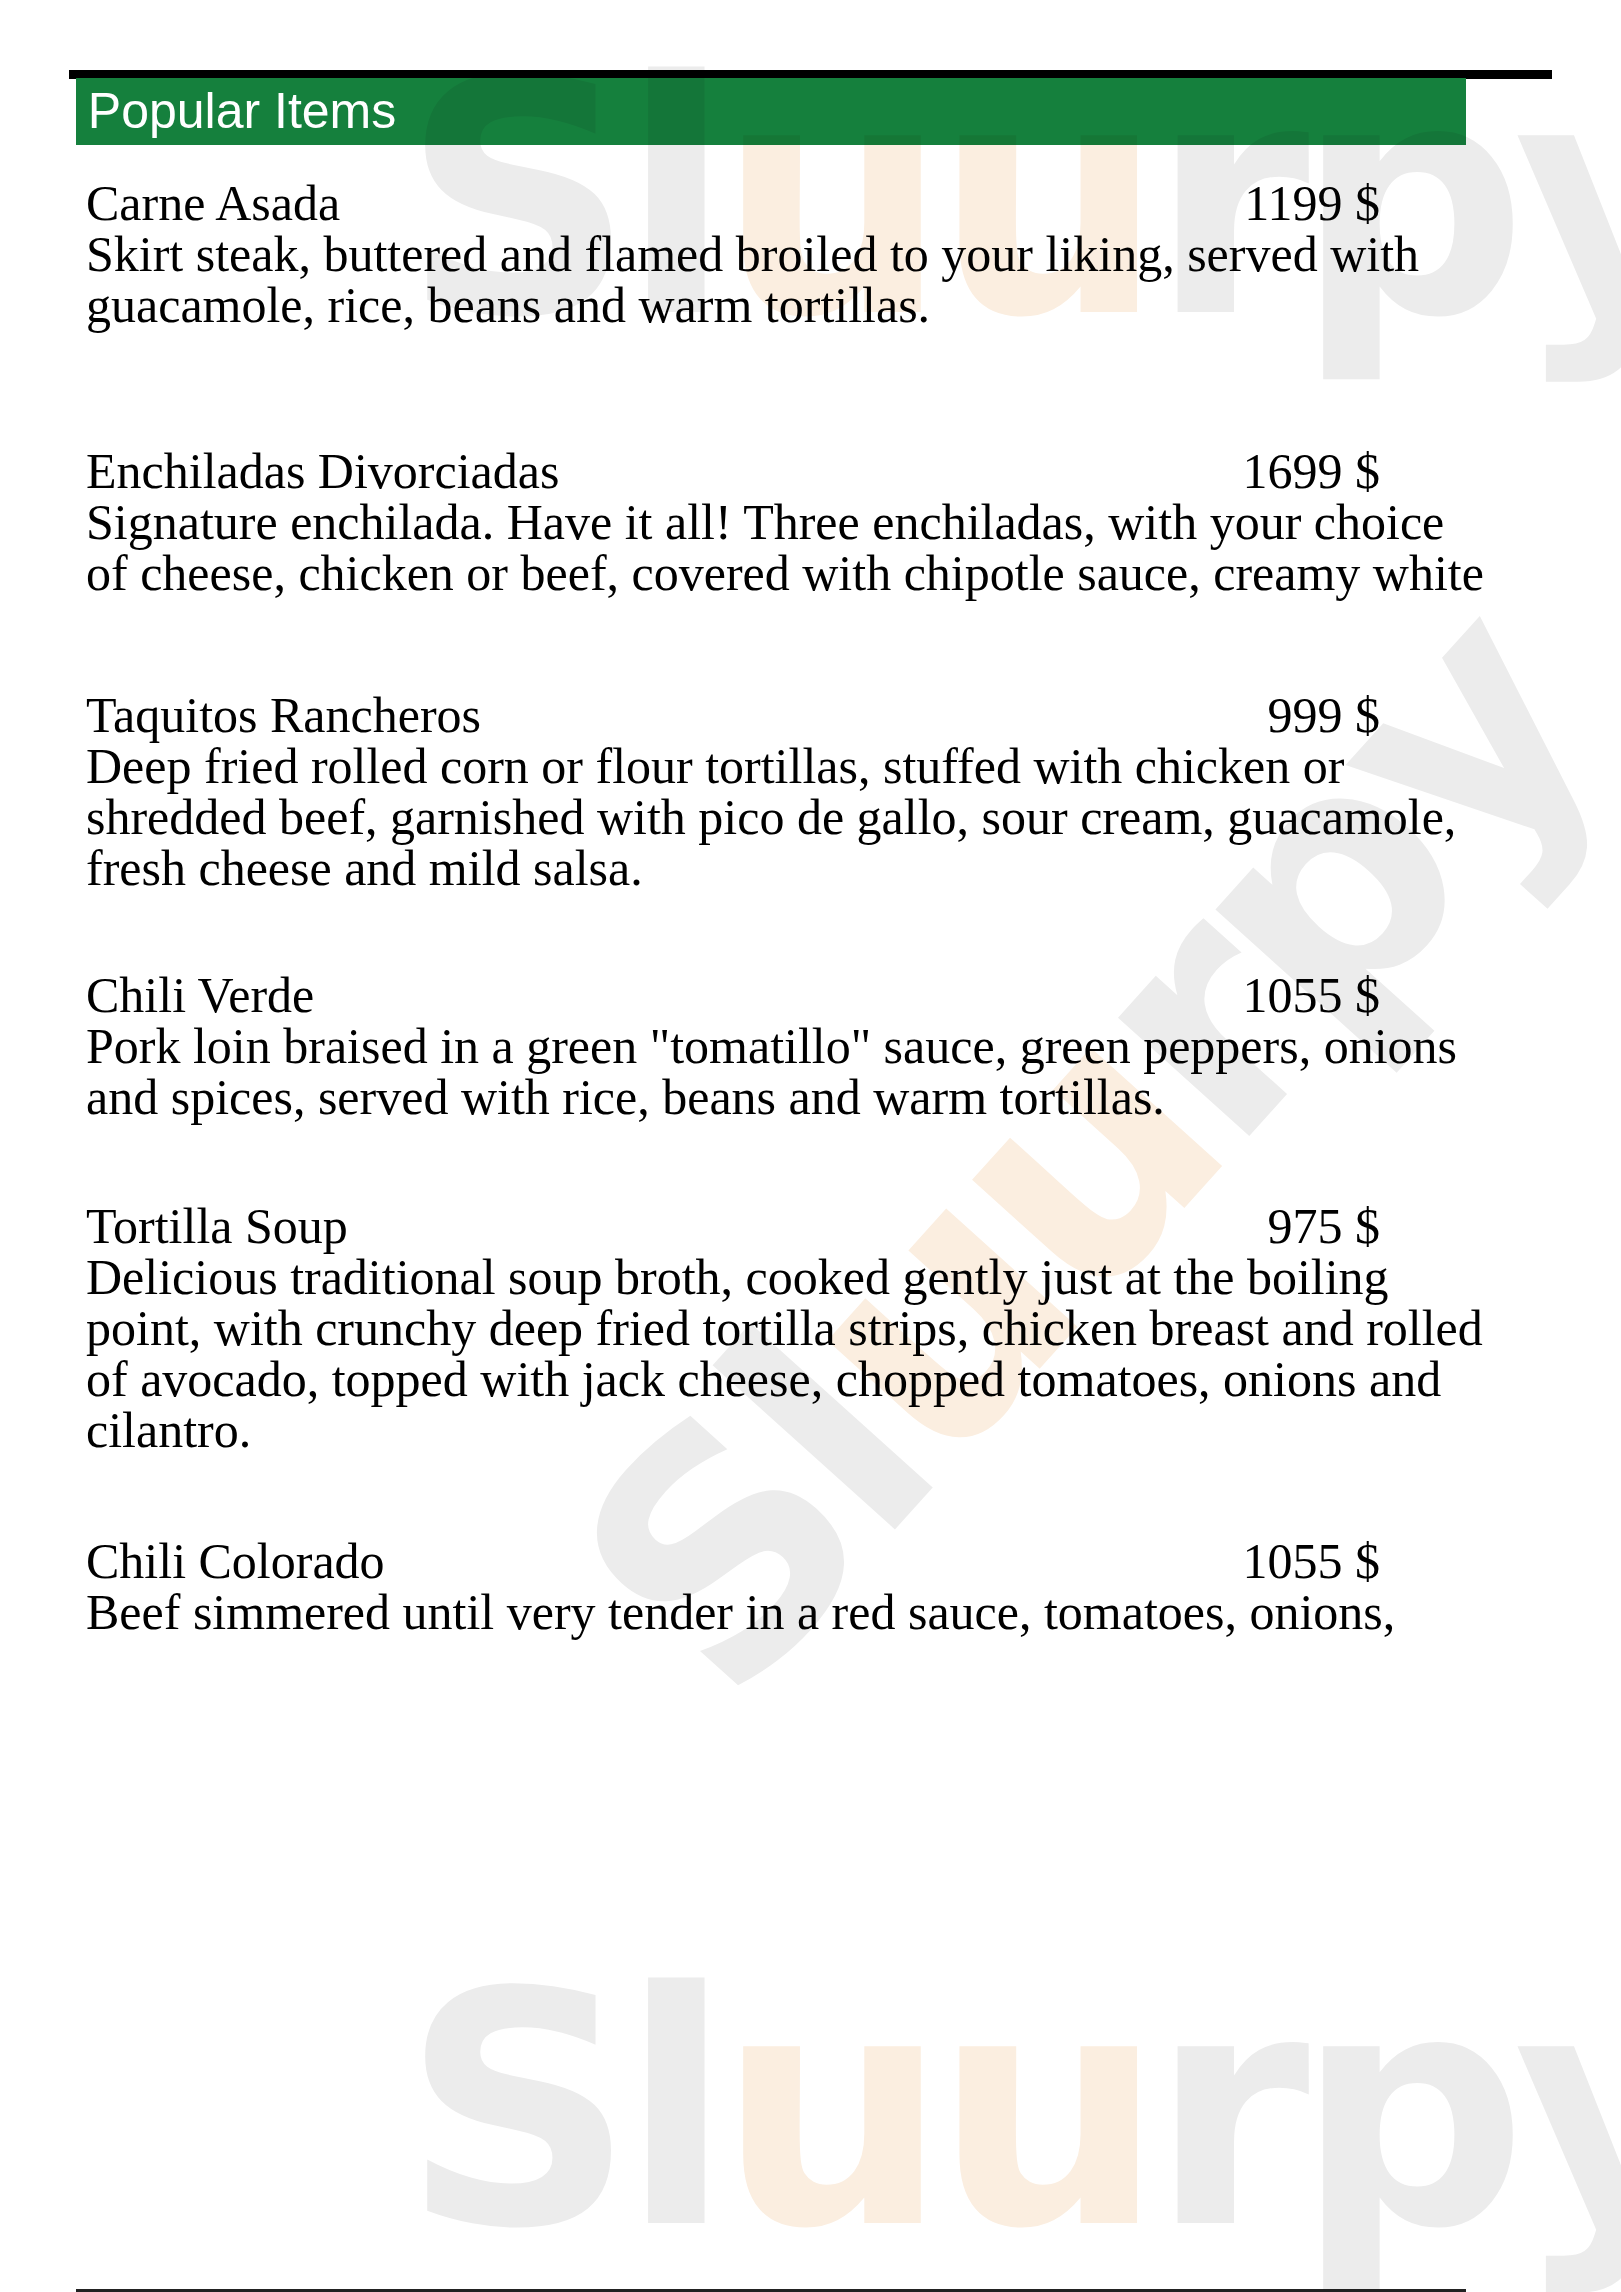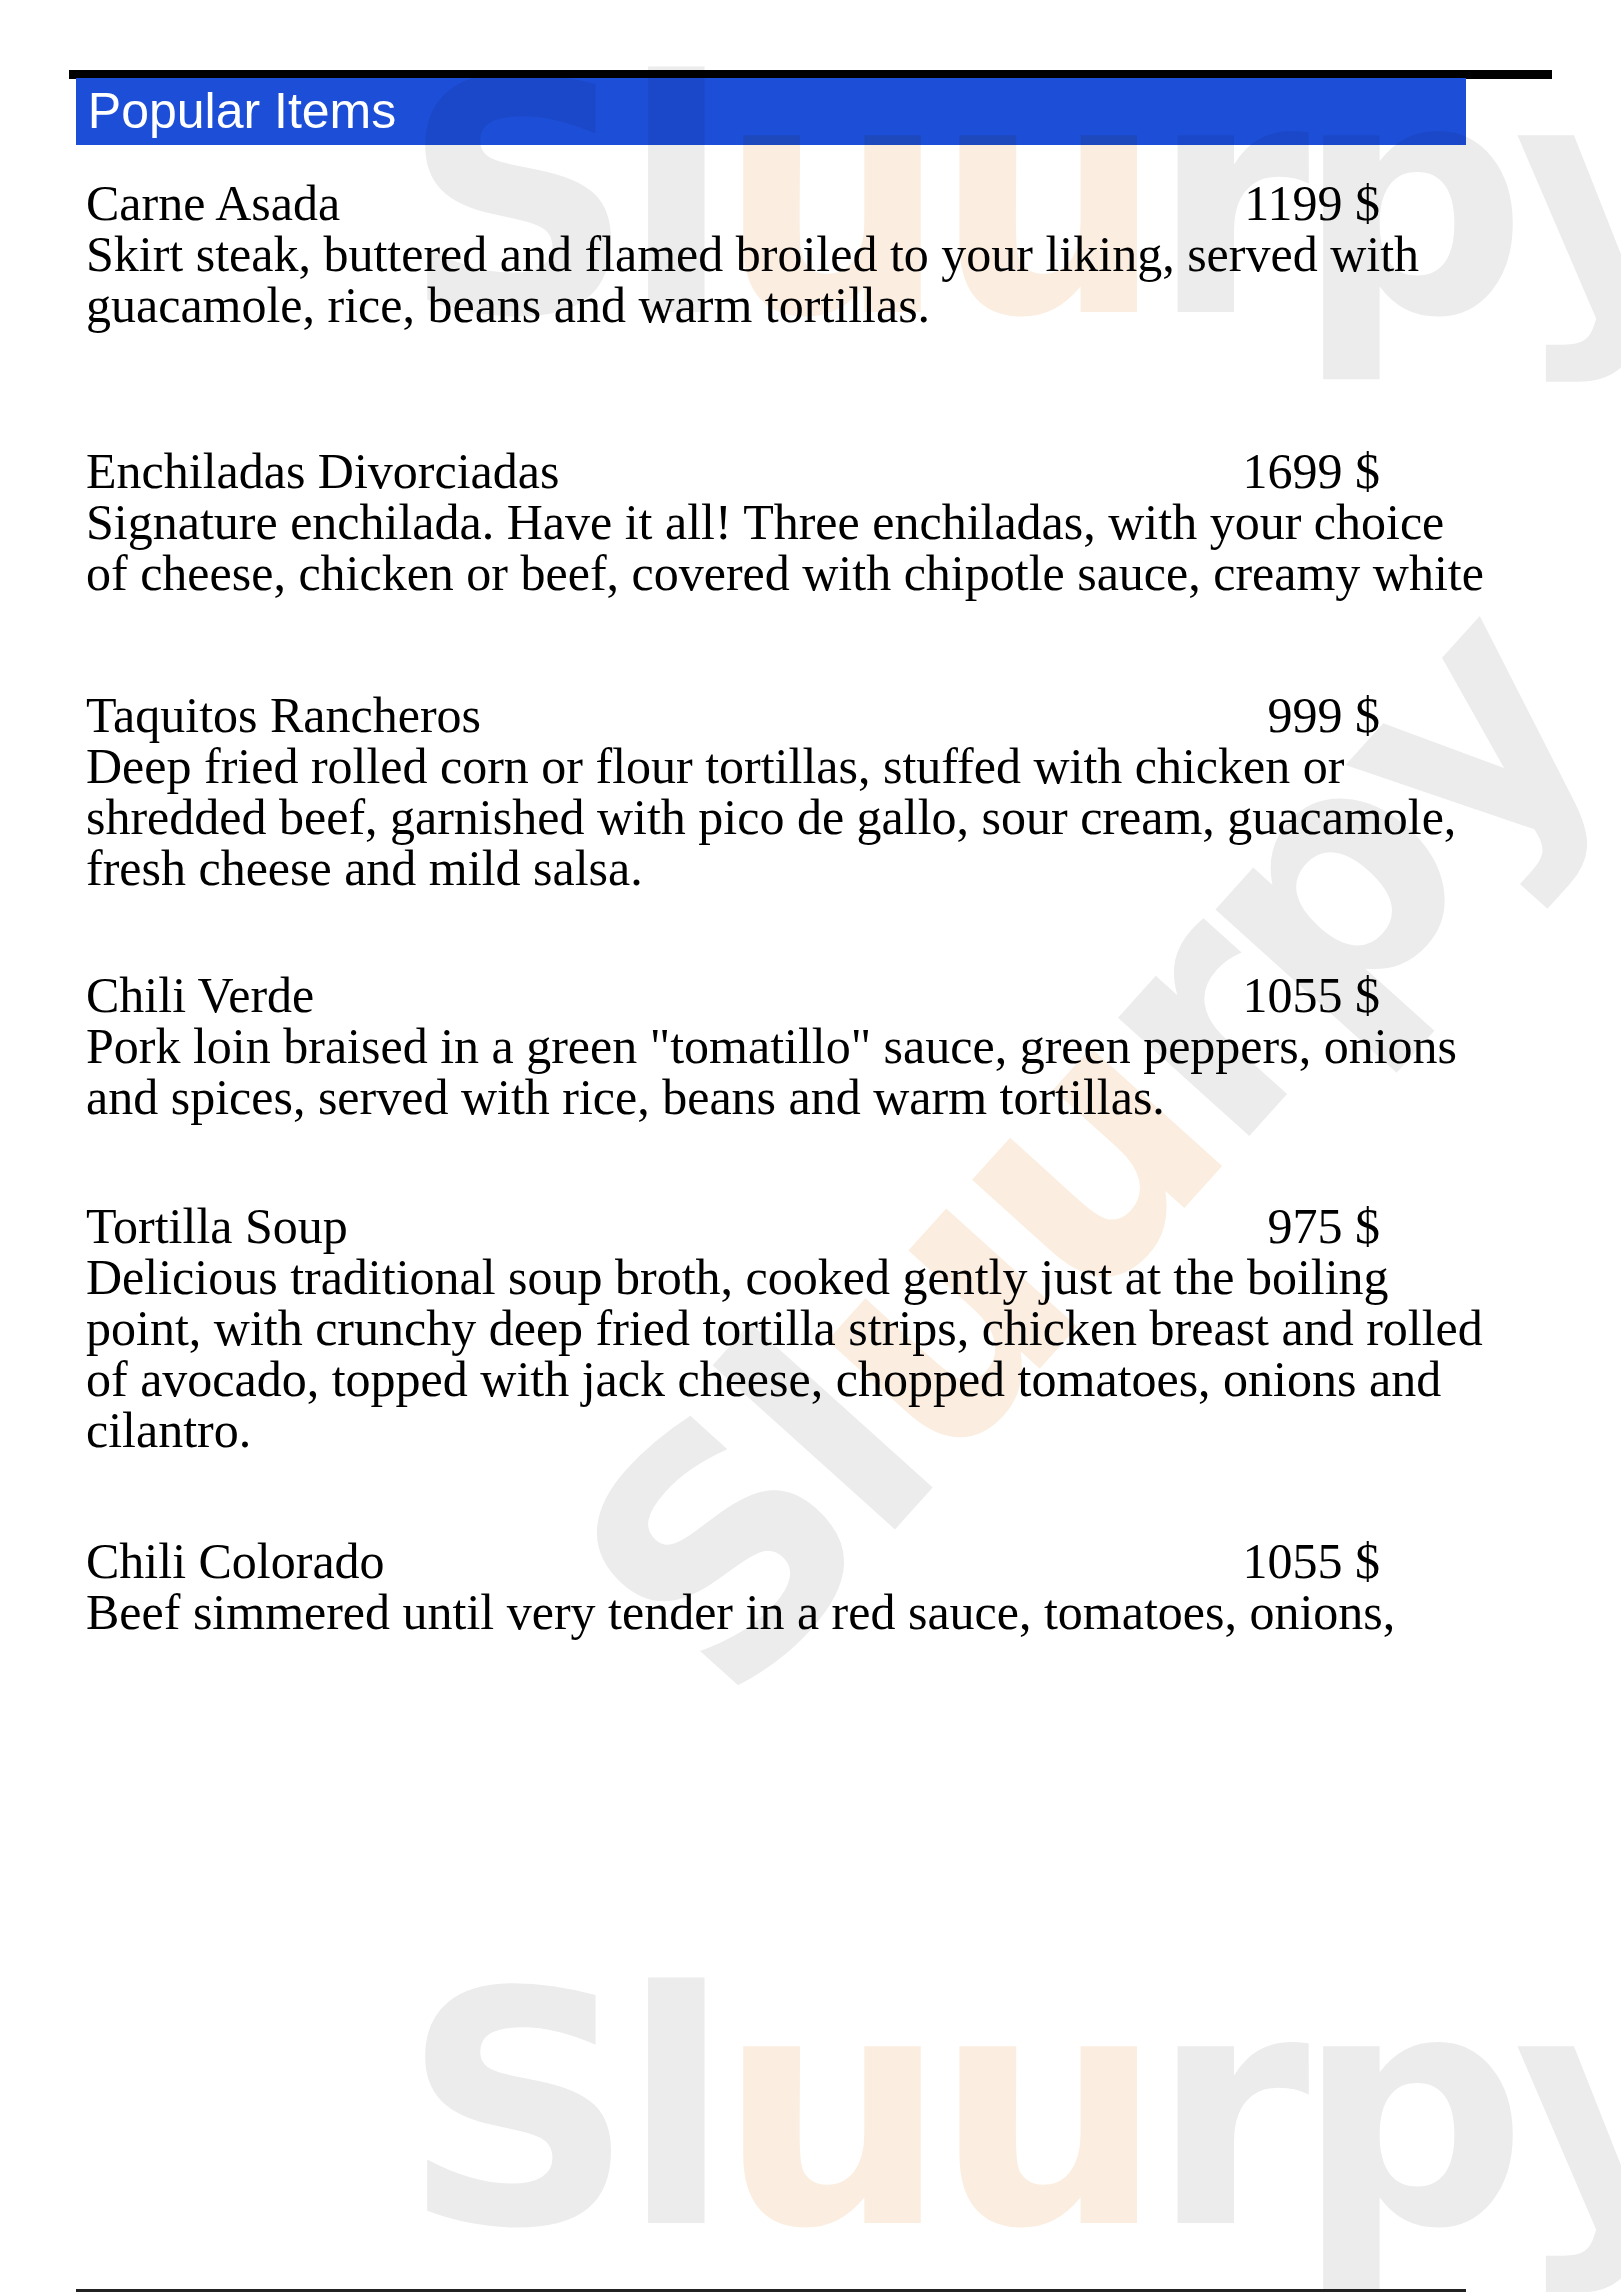--- a/index.html
+++ b/index.html
@@ -1,19 +1,19 @@
 <!DOCTYPE html>
 <html><head>
 <meta charset="utf-8">
 <style>
   html, body { margin: 0; padding: 0; background: #ffffff; }
   body { width: 1621px; height: 2293px; position: relative; overflow: hidden; }
   .page { position: absolute; left: 0; top: 0; width: 1621px; height: 2293px; }
   .top-rule { position: absolute; left: 69px; top: 70px; width: 1483px; height: 8.8px; background: #000; }
-  .banner { position: absolute; left: 76px; top: 78px; width: 1390px; height: 67px; background: #1d4ed8; }
+  .banner { position: absolute; left: 76px; top: 78px; width: 1390px; height: 67px; background: #15803d; }
   .banner-title { position: absolute; left: 11.8px; top: 0; height: 67px; line-height: 67px; color: #fff;
     font-family: "Liberation Sans", sans-serif; font-size: 50px; white-space: nowrap; }
   .item { position: absolute; left: 86px; width: 1294px; font-family: "Liberation Serif", serif;
     font-size: 50px; color: #000; }
   .item-row { position: relative; height: 51px; line-height: 51px; white-space: nowrap; }
   .item-price { position: absolute; right: 0; top: 0; }
   .bottom-rule { position: absolute; left: 76px; top: 2289px; width: 1390px; height: 2.9px; background: #222; }
 
   .wm { position: absolute; font-family: "DejaVu Sans", sans-serif; font-weight: bold;
     font-size: 323px; letter-spacing: -13.7px; line-height: 1; white-space: nowrap;

